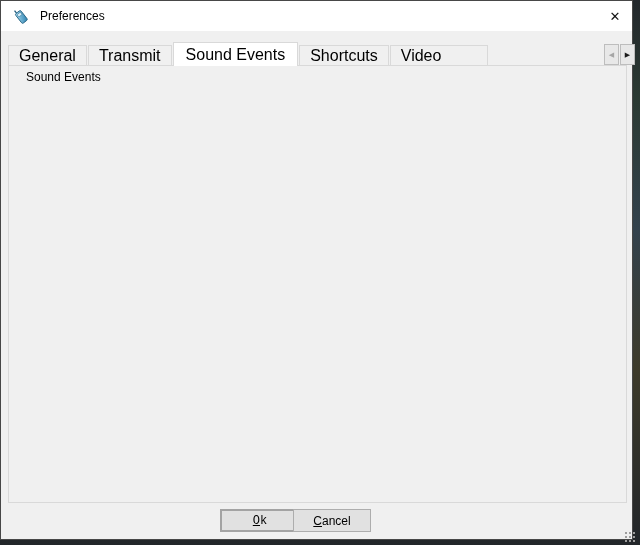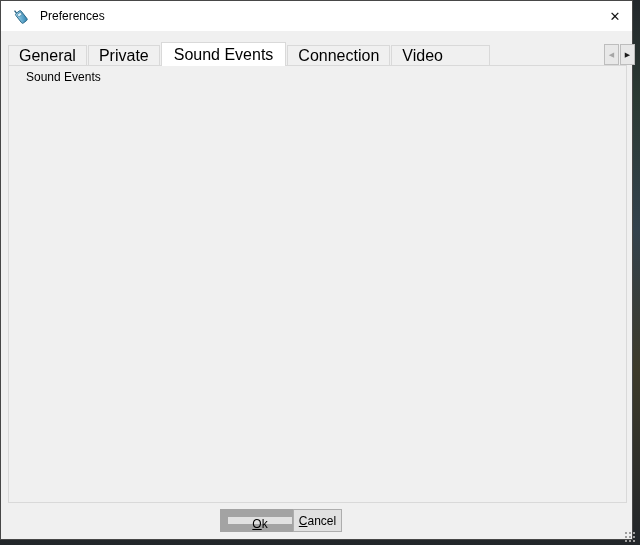--- a/index.html
+++ b/index.html
@@ -99,22 +99,22 @@
     width:24px; height:22px; margin-left:7px; background:#eaeaea;
     border:1px solid #ababab; color:#45546a; font-size:11px; line-height:16px;
     font-family:"Liberation Sans",sans-serif; cursor:default;
   }
 
   
   .footer-btn {
     position:absolute; top:508px; height:23px; background:#e1e1e1;
     font-family:"Liberation Sans",sans-serif; font-size:12px; color:#000; cursor:default;
   }
-  .btn-ok { left:219px; width:80px; border:8px solid #a3a3a3; }
-  .btn-cancel { left:292px; width:49px; border:1px solid #adadad; }
+  .btn-ok { left:219px; width:80px; border:2px solid #a3a3a3;font-family:Liberation Mono, monospace; }
+  .btn-cancel { left:292px; width:78px; border:1px solid #adadad; }
   .btn-label { display:block; width:100%; text-align:center; }
   .btn-label::first-letter { text-decoration:underline; }
 
   
   .grip {
     position:absolute; left:624px; top:531px; width:2px; height:2px; background:#9d9d9d;
     box-shadow:4px 4px 0 #9d9d9d, 4px 0 0 #9d9d9d, 0 4px 0 #9d9d9d, 8px 8px 0 #9d9d9d,
                8px 4px 0 #9d9d9d, 4px 8px 0 #9d9d9d, 8px 0 0 #9d9d9d, 0 8px 0 #9d9d9d;
   }
 </style>
@@ -137,23 +137,23 @@
           <rect x="6.5" y="4.6" width="7.6" height="13.4" rx="1.6" fill="url(#ticg)" stroke="#1d5a7a" stroke-width="0.9"></rect>
           <rect x="8" y="6.4" width="4.6" height="3.2" rx="0.6" fill="#d8effa" stroke="#1d5a7a" stroke-width="0.5"></rect>
         </g>
       </svg>
       <span class="title-text">Preferences</span>
       <button class="close-btn">✕</button>
     </div>
 
     <div class="tabbar">
         <button class="tab">General</button>
-        <button class="tab">Private</button>
+        <button class="tab">Transmit</button>
         <button class="tab active">Sound Events</button>
-        <button class="tab">Connection</button>
+        <button class="tab">Shortcuts</button>
         <button class="tab last">Video</button>
       </div>
     <button class="tab-scroll ts-left">
         <span>◀</span>
       </button>
     <button class="tab-scroll ts-right">
         <span>▶</span>
       </button>
 
     <div class="pane"></div>

